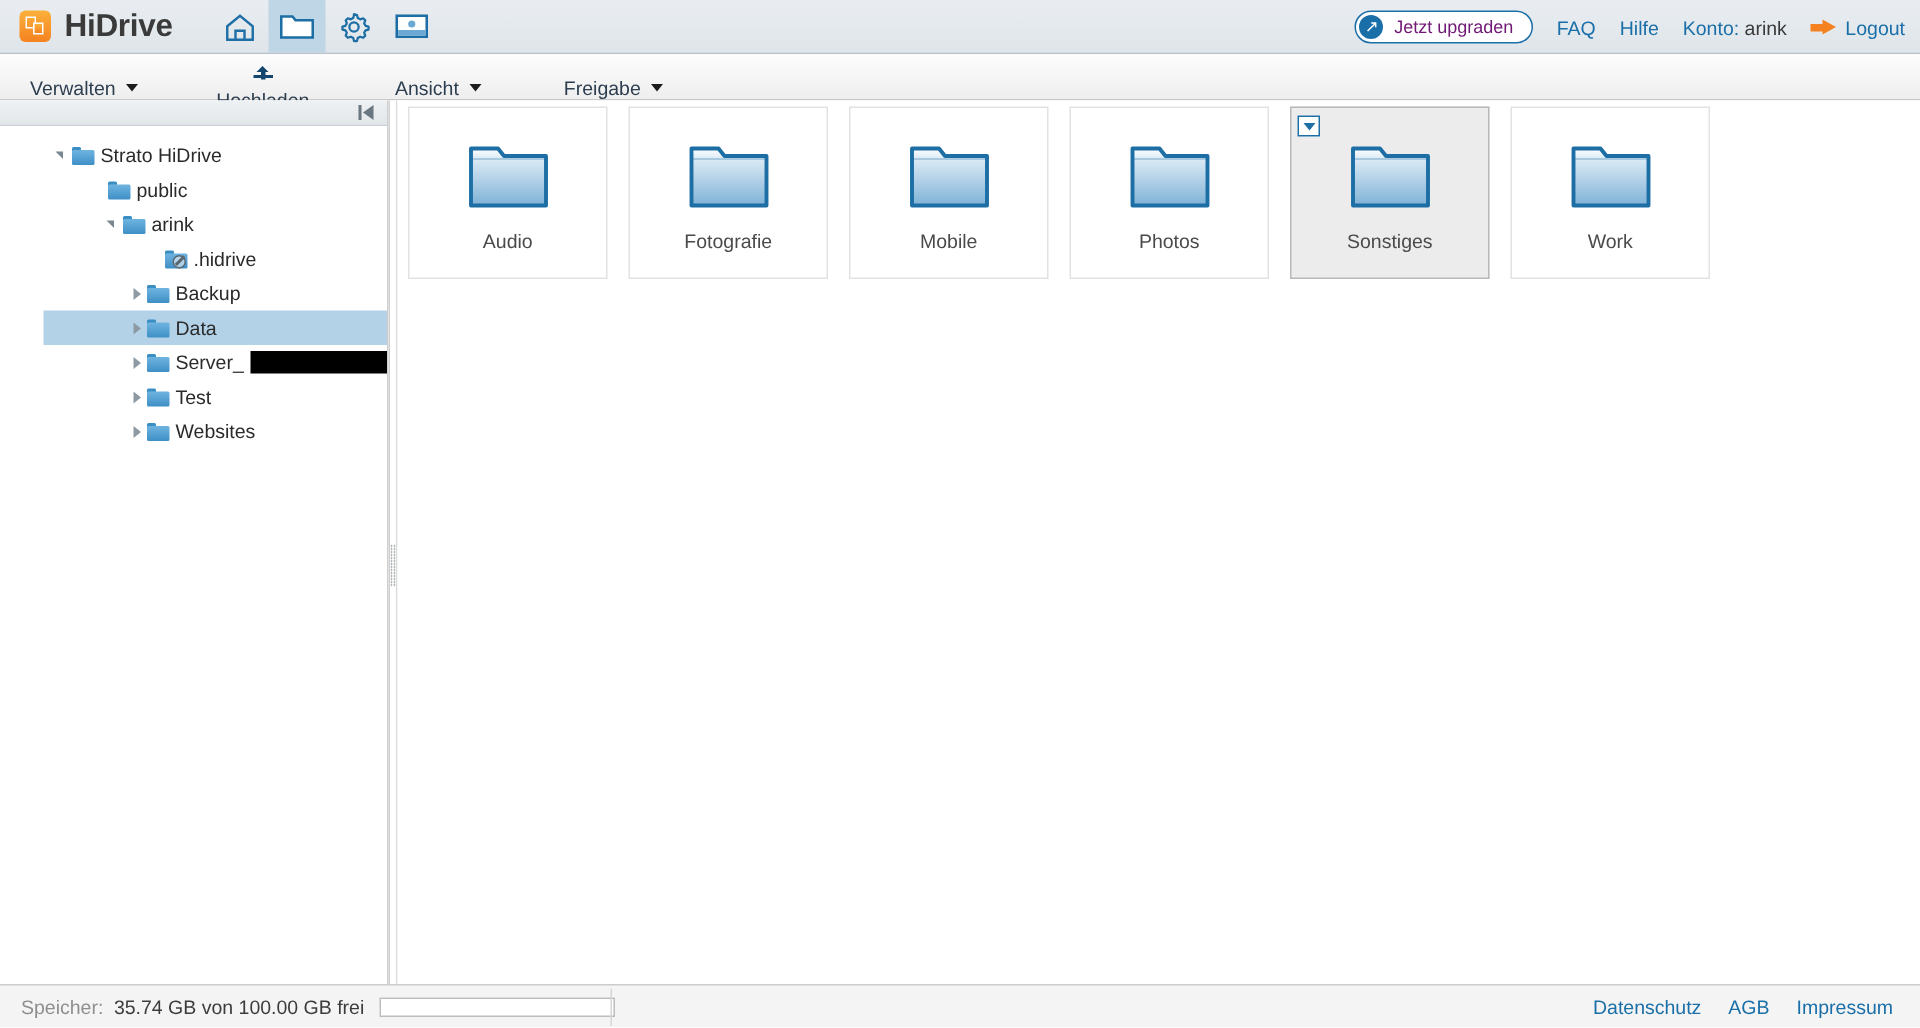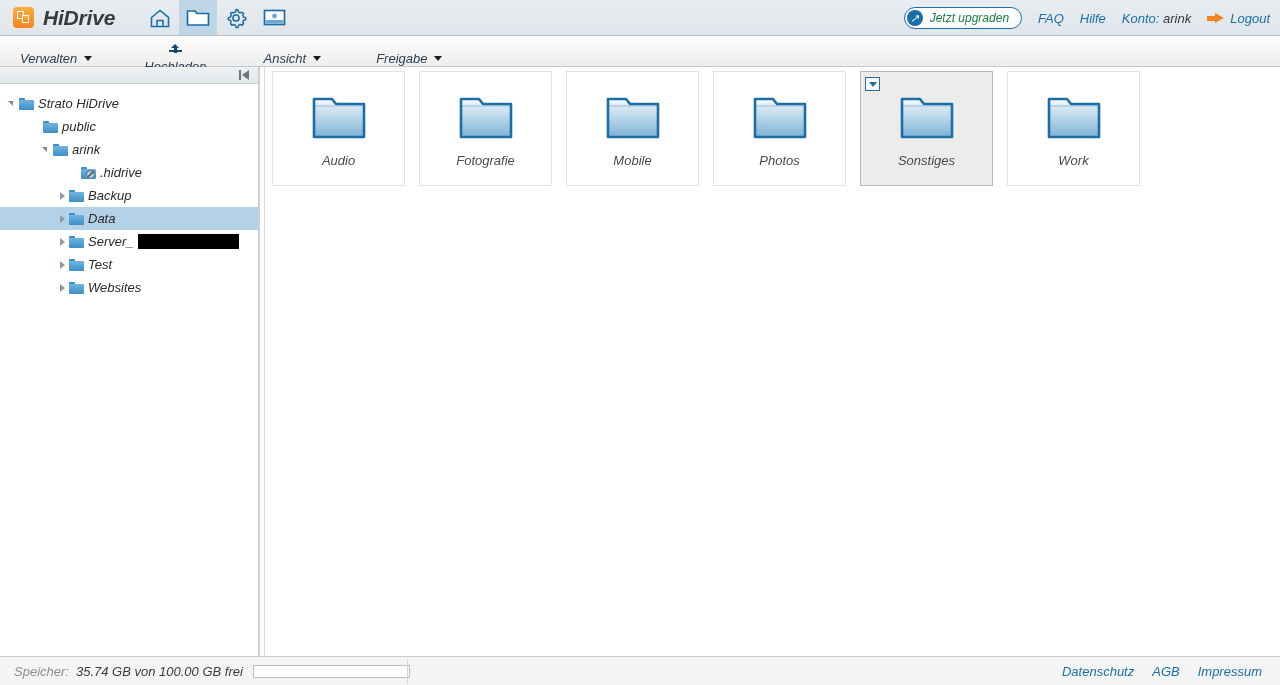--- a/index.html
+++ b/index.html
@@ -10,21 +10,20 @@
     overflow: hidden;
     background: #ffffff;
     font-family: "Liberation Sans", sans-serif;
     font-size: 13px;
     color: #333;
   }
   #app {
     position: relative;
     width: 1280px;
     height: 506px;
-    font-style: italic;
   }
 
   
   .header {
     position: absolute;
     top: 0; left: 0;
     width: 1280px;
     height: 36px;
     background: linear-gradient(to bottom, #e9edf1 0%, #dfe5ea 100%);
     border-bottom: 1px solid #b9c2ca;
@@ -109,21 +108,21 @@
     border-radius: 50%;
     background: #1a6fa8;
     color: #fff;
     font-size: 11px;
     line-height: 16px;
     text-align: center;
     flex: none;
   }
   .upgrade-label {
     font-size: 12px;
-    color: #15803d;
+    color: #701a75;
     white-space: nowrap;
   }
   .hlink {
     font-size: 13px;
     color: #1a6fa8;
     cursor: pointer;
     white-space: nowrap;
   }
   .konto {
     font-size: 13px;
@@ -252,21 +251,21 @@
     background: #6b7780;
   }
   .collapse-btn .tri {
     position: absolute;
     left: 3px; top: 1px;
     width: 0; height: 0;
     border-top: 5px solid transparent;
     border-bottom: 5px solid transparent;
     border-right: 7px solid #6b7780;
   }
-  .tree { padding-top: 8px; }
+  .tree { padding-top: 8px; padding-left: 29px; }
   .tree-row {
     height: 23px;
     display: flex;
     align-items: center;
     cursor: pointer;
     font-size: 13px;
     color: #2a2a2a;
     white-space: nowrap;
   }
   .tree-row.selected { background: #b3d2e8; }

